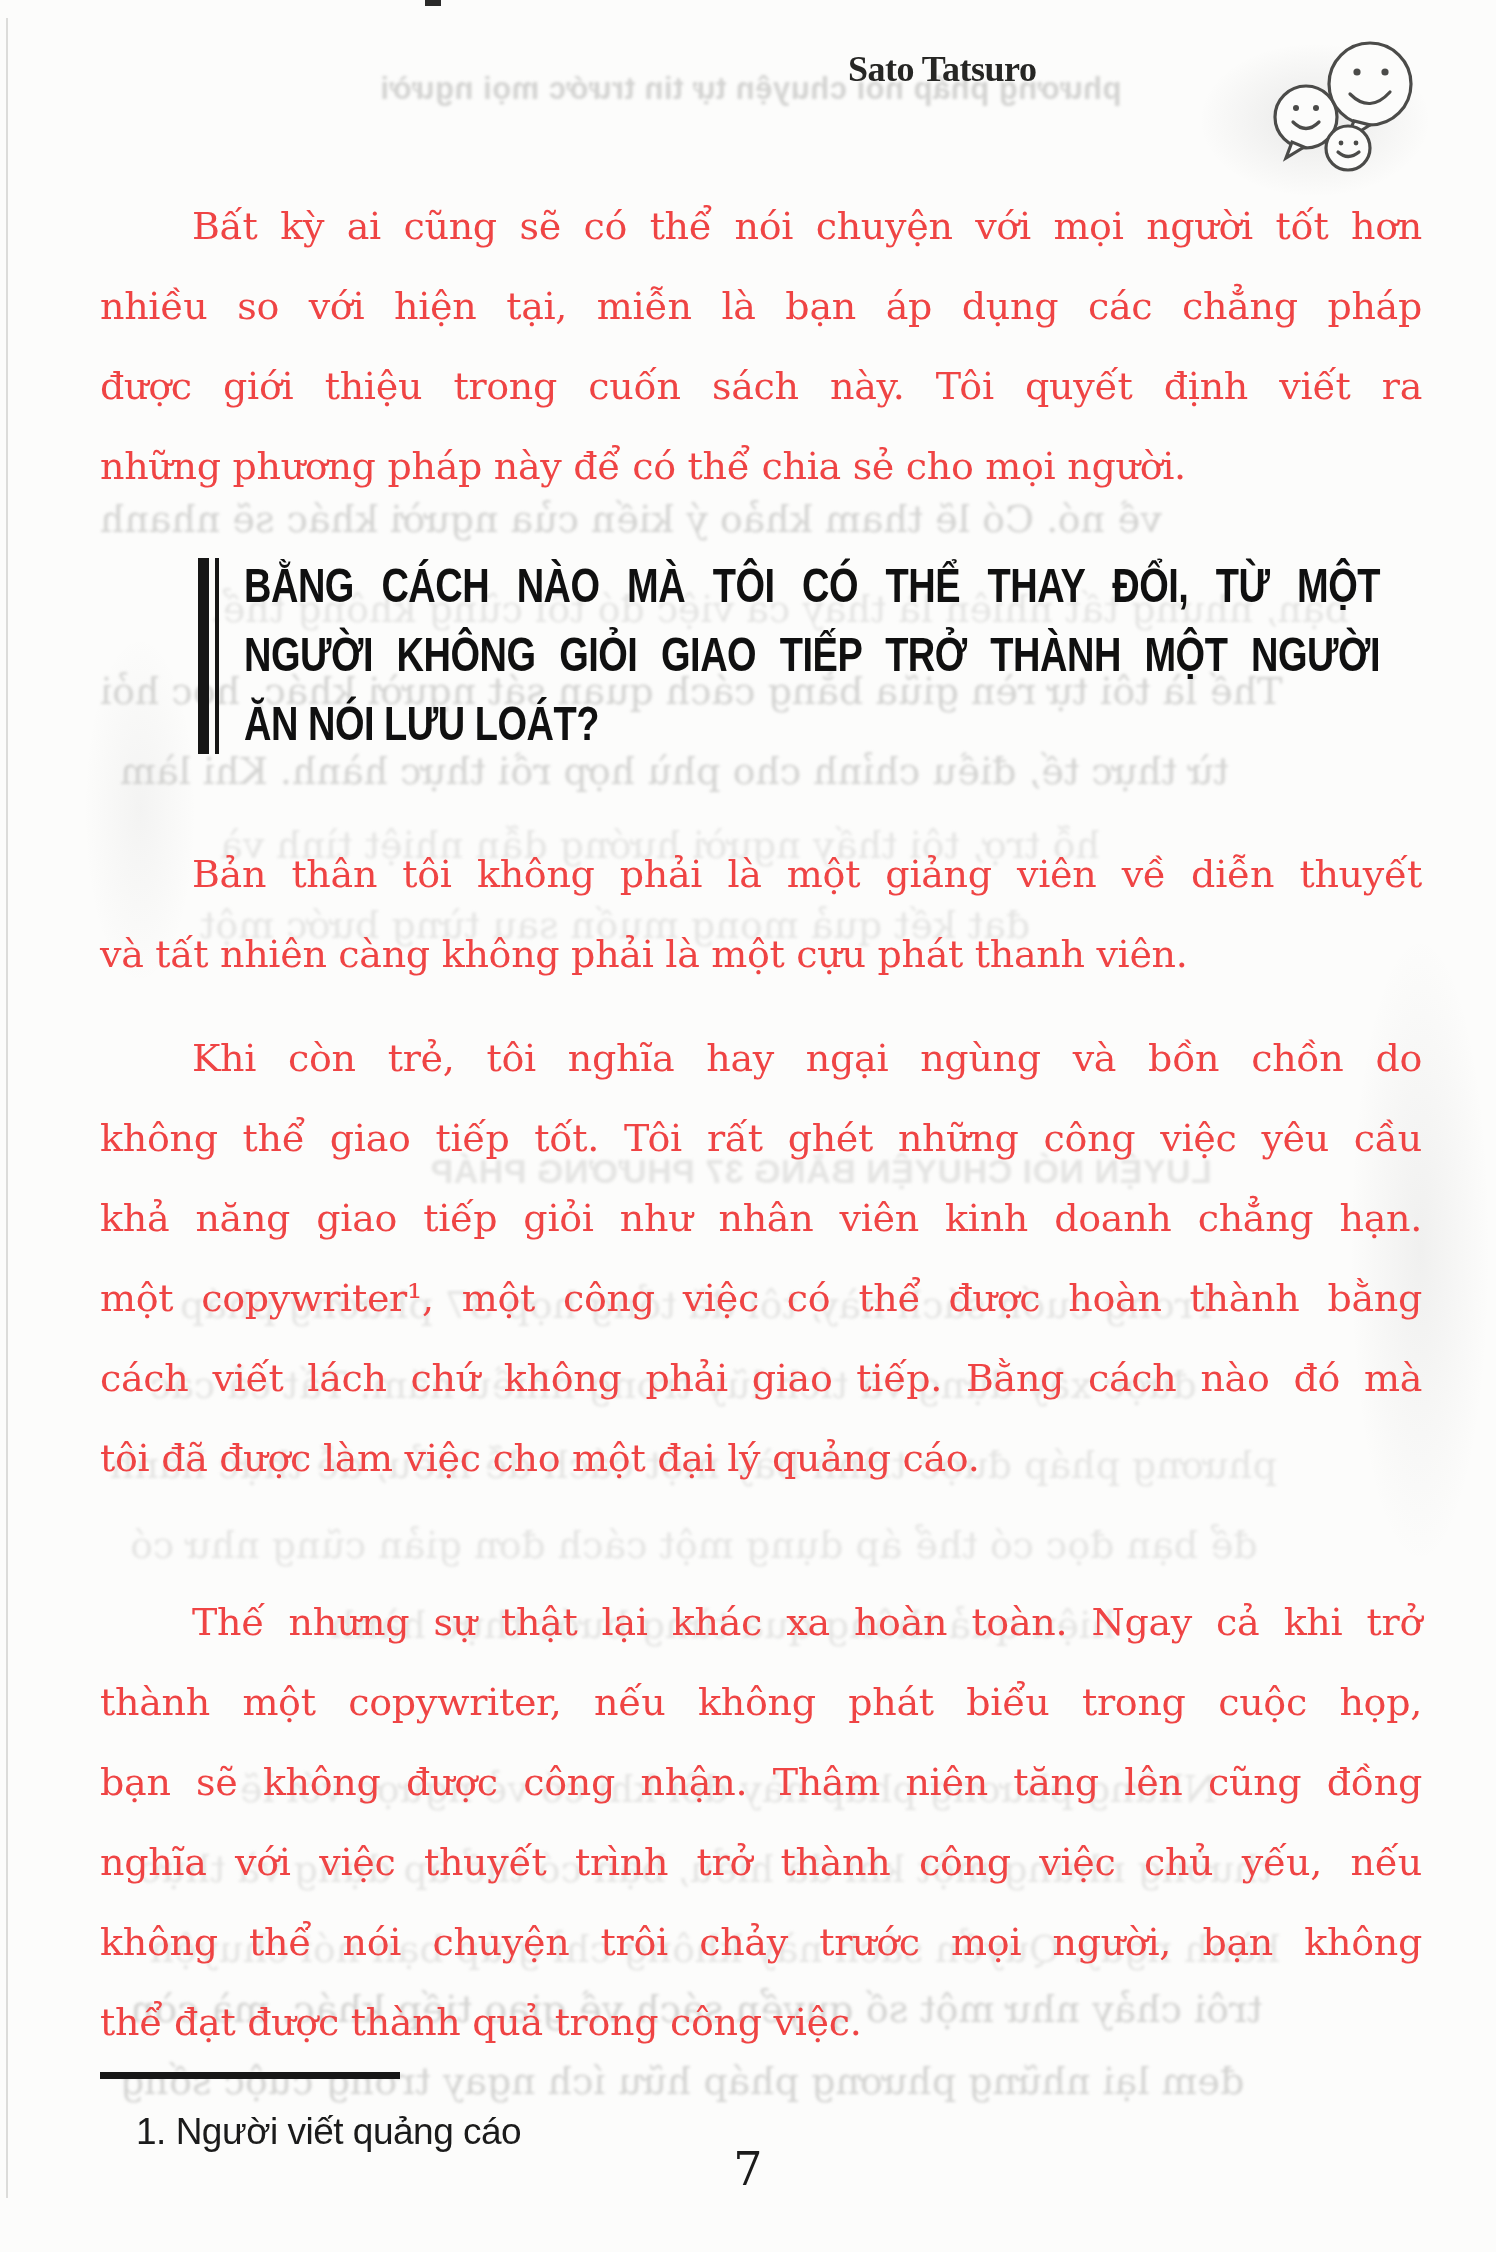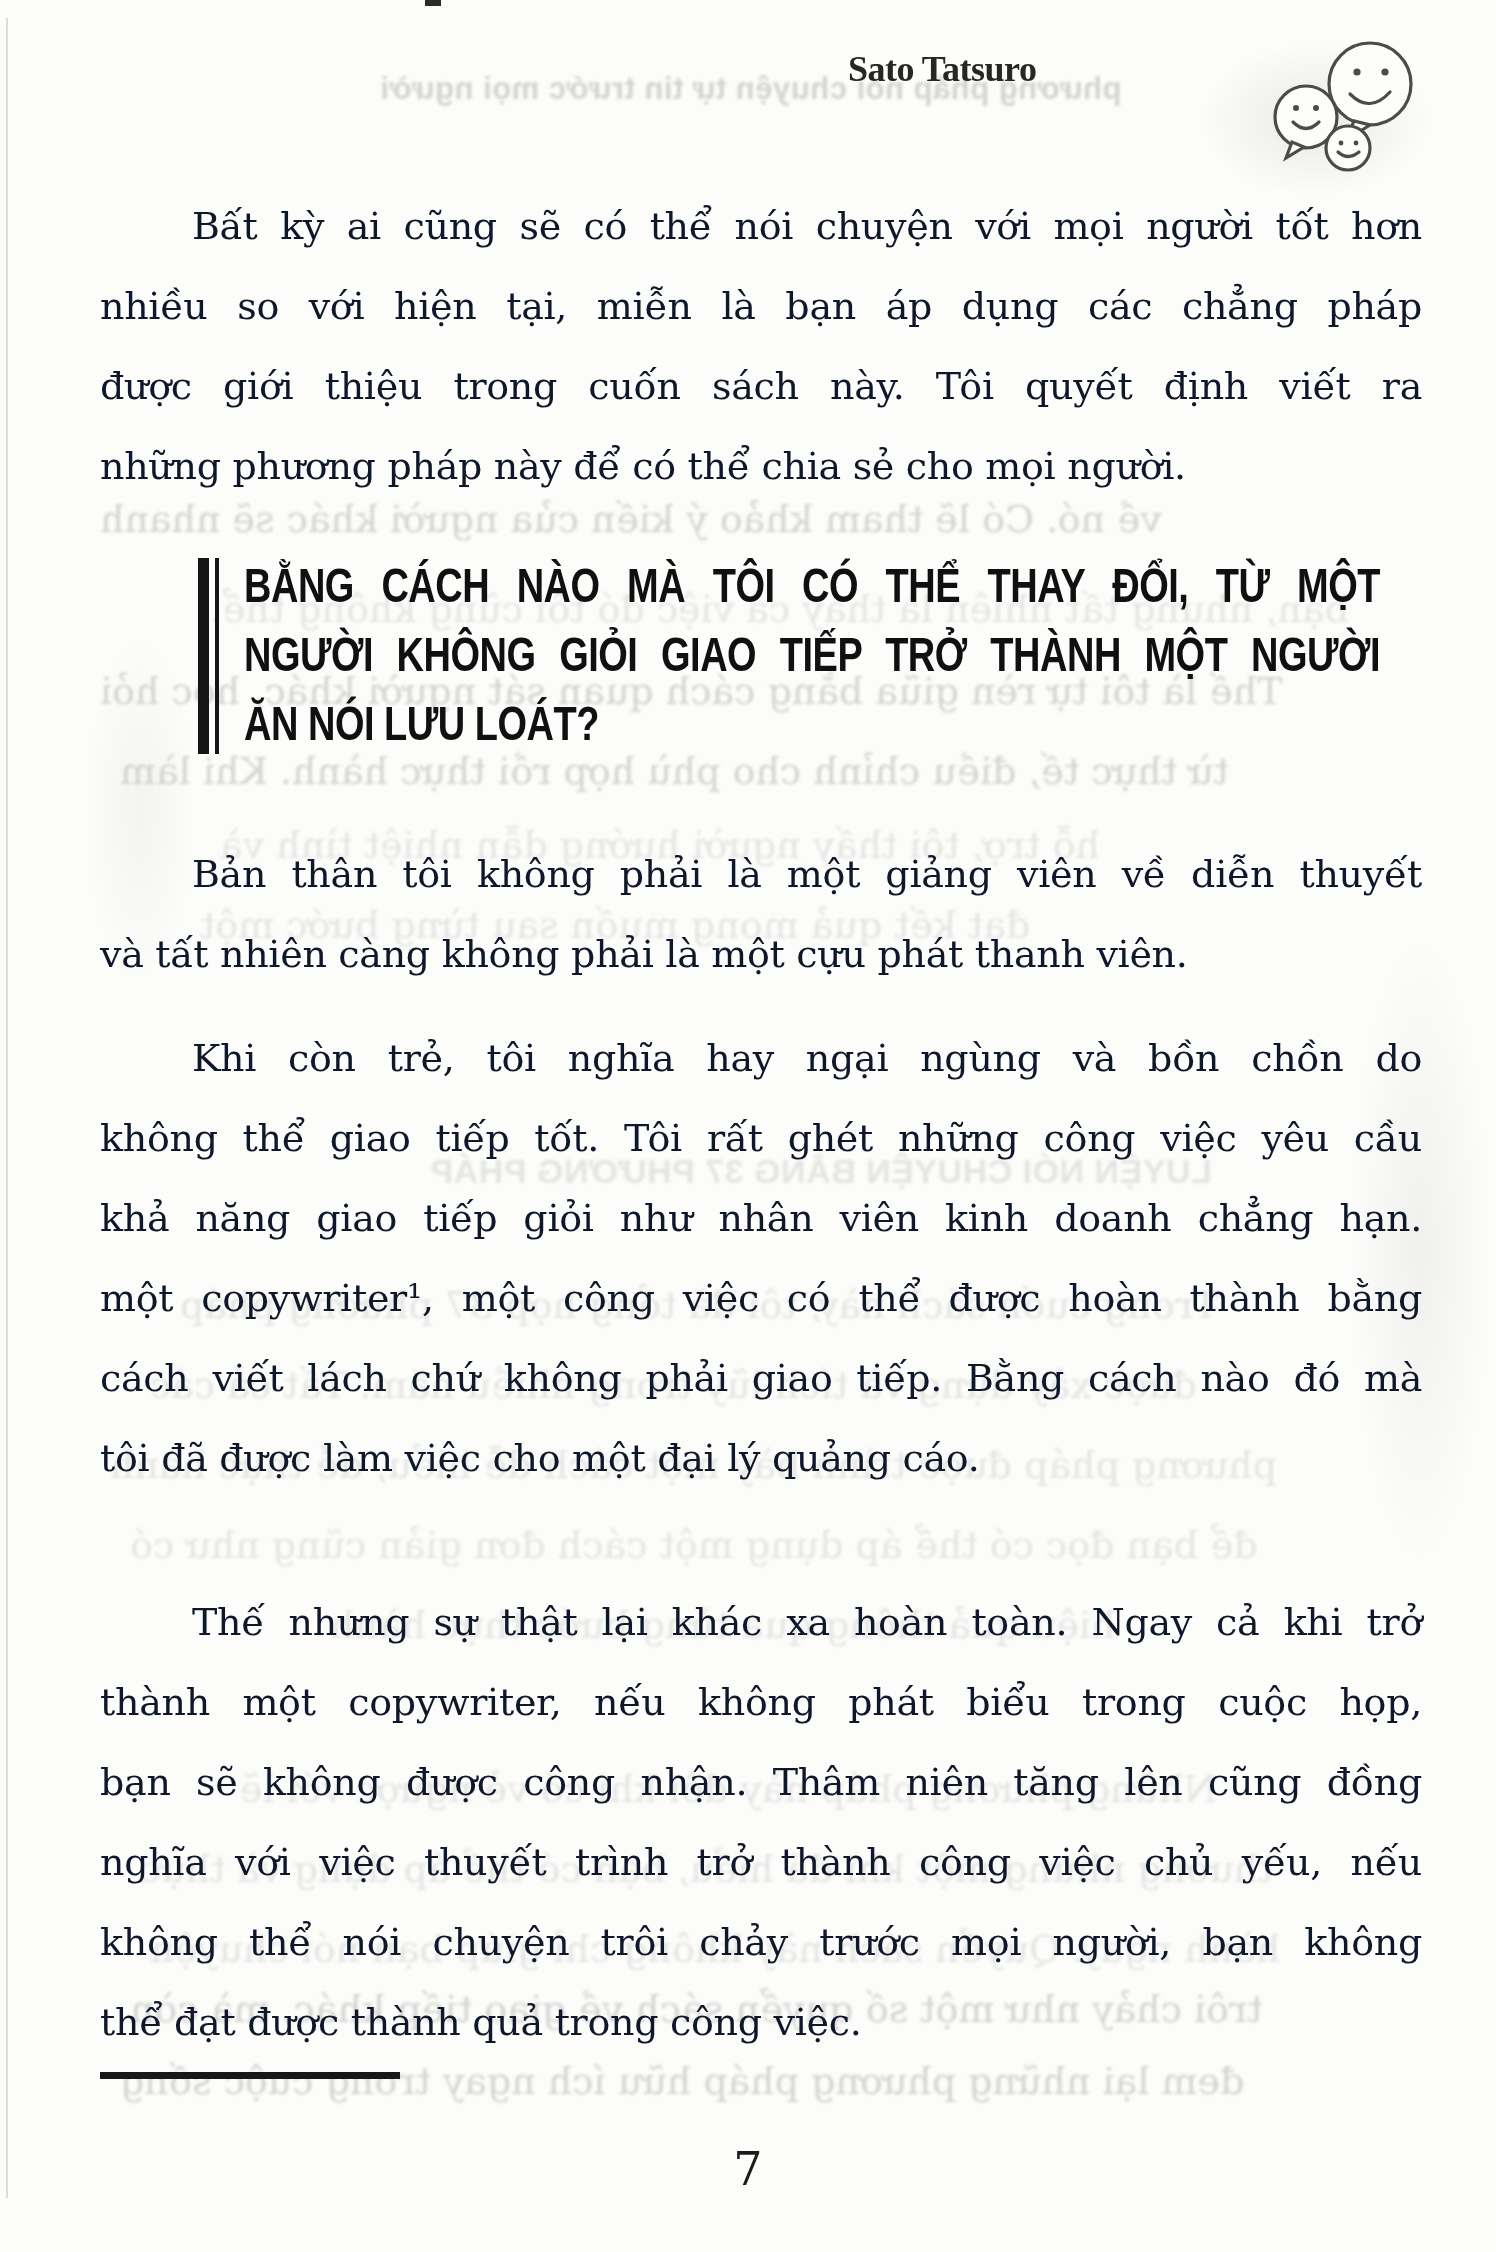--- a/index.html
+++ b/index.html
@@ -17,21 +17,21 @@
          font-size:38px;line-height:46px;white-space:nowrap;opacity:.72;
          font-family:"DejaVu Serif",serif;}
   .bleed.bold{font-family:"Liberation Sans",sans-serif;font-weight:700;letter-spacing:.5px;}
   .bleed.faint{opacity:.42;}
   
   .author{position:absolute;left:848px;top:48px;font-family:Liberation Serif, serif;
           font-weight:700;font-size:36px;color:#262624;letter-spacing:-.5px;}
   .logo{position:absolute;left:1262px;top:24px;}
   
   .para{position:absolute;left:100px;width:1322px;}
-  .bline{height:80px;line-height:80px;font-size:38px;letter-spacing:-.3px;color:#0f172a;
+  .bline{height:80px;line-height:80px;font-size:38px;letter-spacing:-.3px;color:#ef4444;
          text-align:justify;text-align-last:justify;}
   .bline.last{text-align-last:left;}
   .bline.indent{text-indent:92px;}
   
   .headblock{position:absolute;left:198px;top:552px;width:1170px;padding-left:12px;}
   .headbar{position:absolute;left:0;top:6px;width:11px;height:196px;background:#161616;}
   .headbar2{position:absolute;left:17px;top:6px;width:4px;height:196px;background:#161616;}
   .headtext{margin-left:34px;width:1136px;}
   .hline{height:69px;line-height:69px;font-family:"Liberation Sans",sans-serif;font-weight:700;
          font-size:38px;color:#101010;letter-spacing:-.5px;transform:scaleY(1.26);
@@ -133,16 +133,17 @@
   <div class="para" style="top:1582px">
     <div class="bline indent">Thế nhưng sự thật lại khác xa hoàn toàn. Ngay cả khi trở</div>
     <div class="bline">thành một copywriter, nếu không phát biểu trong cuộc họp,</div>
     <div class="bline">bạn sẽ không được công nhận. Thâm niên tăng lên cũng đồng</div>
     <div class="bline">nghĩa với việc thuyết trình trở thành công việc chủ yếu, nếu</div>
     <div class="bline">không thể nói chuyện trôi chảy trước mọi người, bạn không</div>
     <div class="bline last">thể đạt được thành quả trong công việc.</div>
   </div>
 
   <div class="fnrule"></div>
+  <div class="fntext">1. Người viết quảng cáo</div>
 
   <div class="folio">7</div>
 
 </div>
 
 </body></html>

